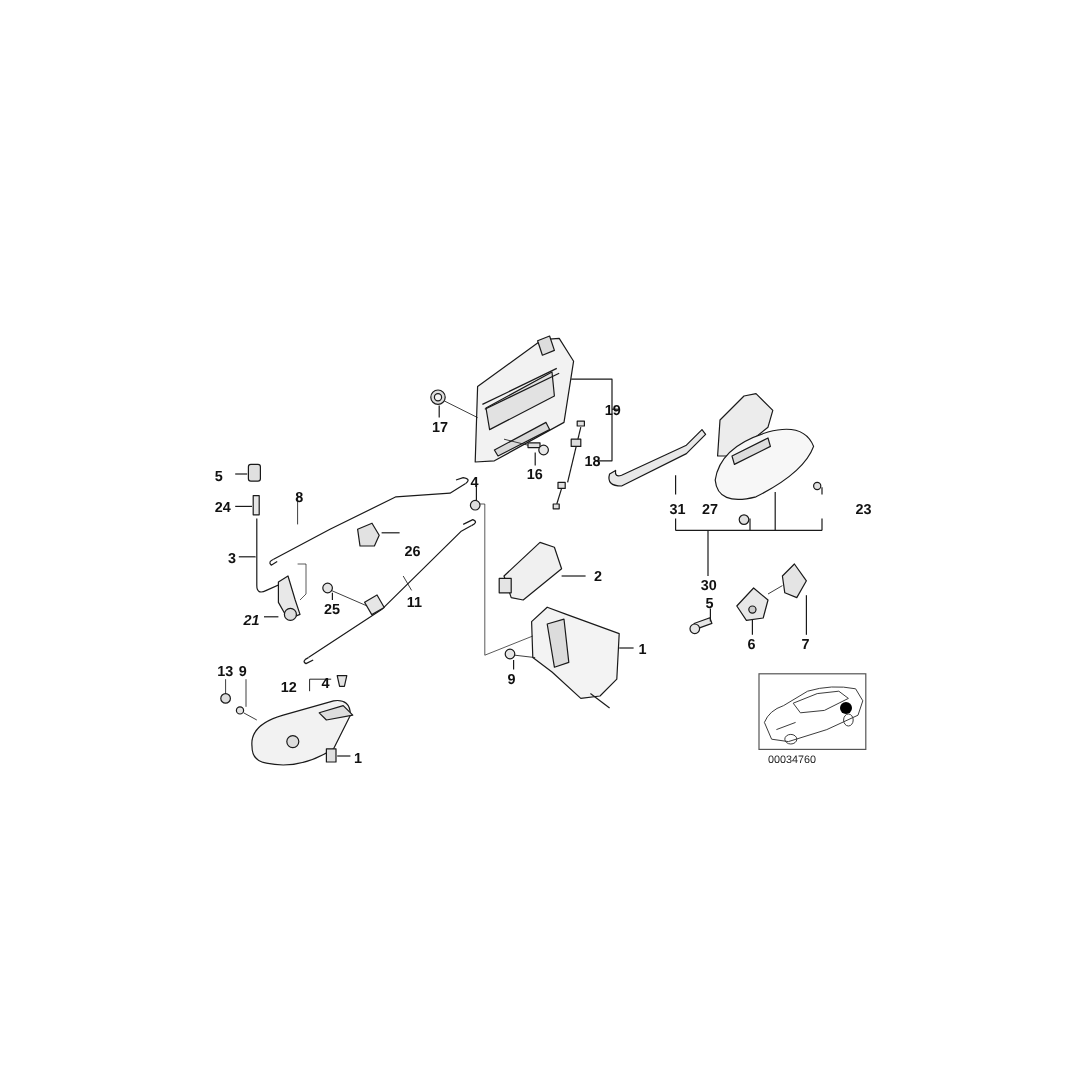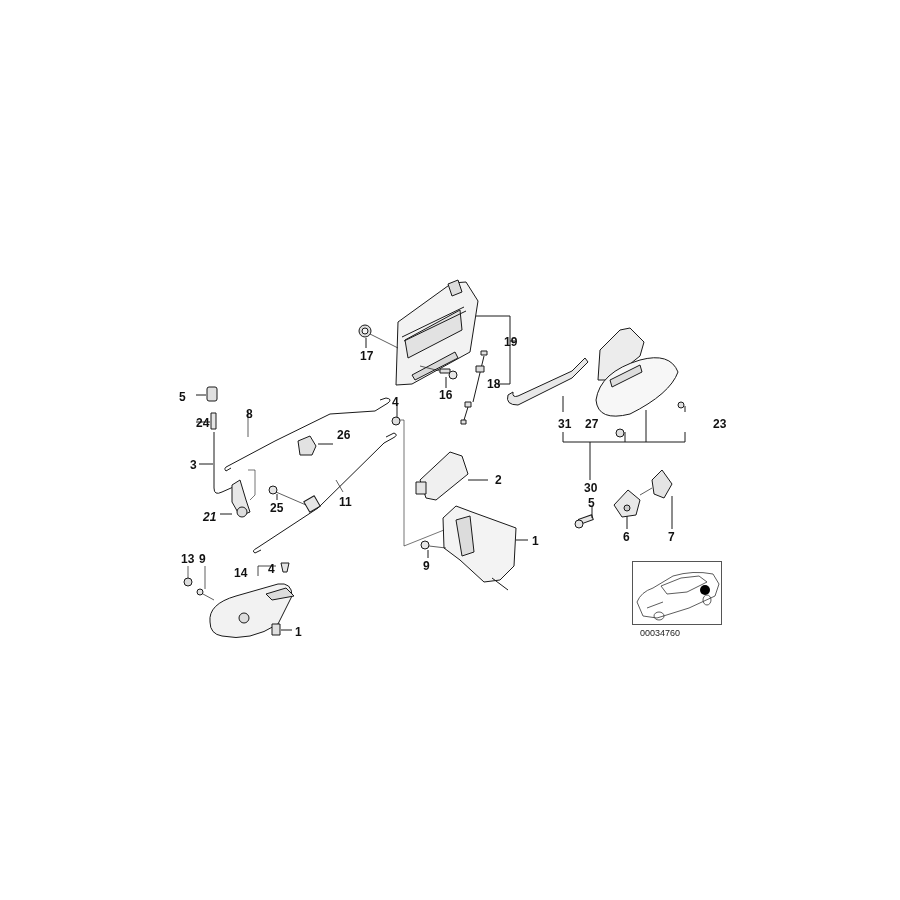--- a/index.html
+++ b/index.html
@@ -199,35 +199,35 @@
     <div class="callout" style="left: 190px; top: 459px;">3</div>
     <div class="callout" style="left: 392px; top: 396px;">4</div>
     <div class="callout" style="left: 268px; top: 563px;">4</div>
     <div class="callout" style="left: 588px; top: 497px;">5</div>
     <div class="callout" style="left: 623px; top: 531px;">6</div>
     <div class="callout" style="left: 668px; top: 531px;">7</div>
     <div class="callout" style="left: 246px; top: 408px;">8</div>
     <div class="callout" style="left: 423px; top: 560px;">9</div>
     <div class="callout" style="left: 179px; top: 391px;">5</div>
     <div class="callout" style="left: 339px; top: 496px;">11</div>
-    <div class="callout" style="left: 234px; top: 567px;">14</div>
+    <div class="callout" style="left: 234px; top: 567px;">12</div>
     <div class="callout" style="left: 181px; top: 553px;">13</div>
     <div class="callout" style="left: 199px; top: 553px;">9</div>
     <div class="callout" style="left: 295px; top: 626px;">1</div>
     <div class="callout" style="left: 439px; top: 389px;">16</div>
     <div class="callout" style="left: 360px; top: 350px;">17</div>
     <div class="callout" style="left: 487px; top: 378px;">18</div>
     <div class="callout" style="left: 504px; top: 336px;">19</div>
     <div class="callout" style="left: 584px; top: 482px;">30</div>
     <div class="callout" style="left: 203px; top: 511px; font-style: italic;">21</div>
     <div class="callout" style="left: 558px; top: 418px;">31</div>
     <div class="callout" style="left: 677px; top: 418px; margin-left: 36px;">23</div>
-    <div class="callout" style="left: 196px; top: 417px;">24</div>
+    <div class="callout" style="left: 179px; top: 417px;">24</div>
     <div class="callout" style="left: 270px; top: 502px;">25</div>
-    <div class="callout" style="left: 337px; top: 429px;">26</div>
+    <div class="callout" style="left: 337px; top: 453px;">26</div>
     <div class="callout" style="left: 585px; top: 418px;">27</div>
   </div>
 
 <div class="thumb-frame">
   <svg width="88" height="62" viewBox="0 0 88 62">
     <g fill="none" stroke="#333" stroke-width="0.8">
       <path d="M4 40 Q8 30 20 26 L40 14 Q60 8 80 12 L86 22 L82 34 L56 46 L24 56 L10 54 Z"></path>
       <path d="M28 24 L48 16 L66 14 L74 20 L54 30 L34 32 Z"></path>
       <path d="M14 46 L30 40"></path>
       <ellipse cx="26" cy="54" rx="5" ry="4"></ellipse>

